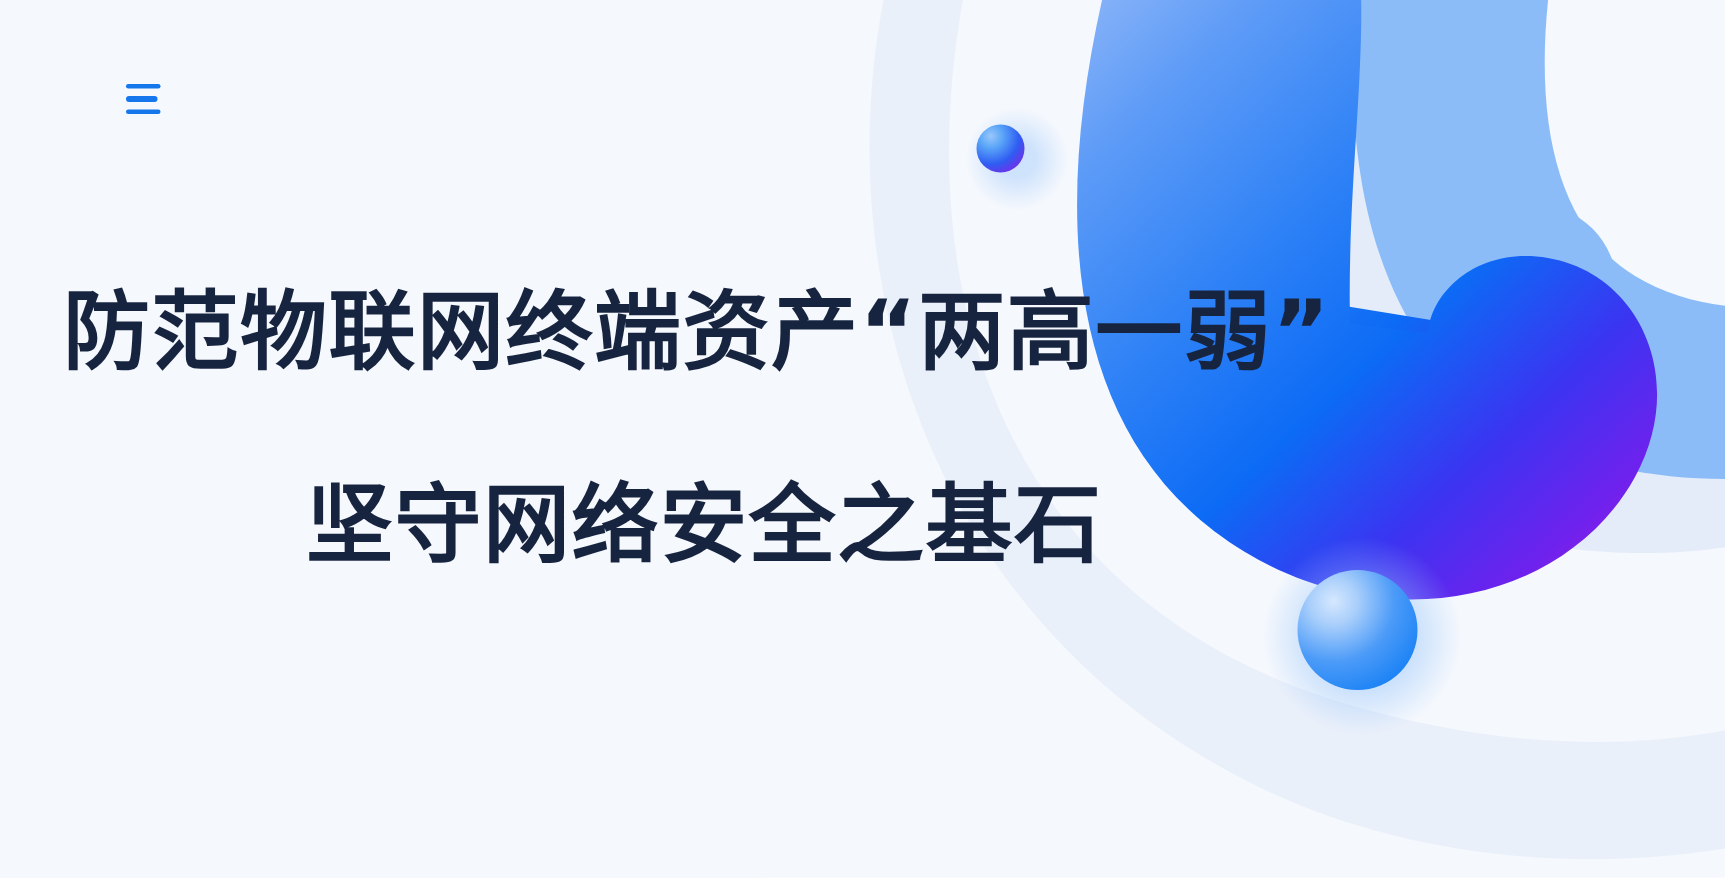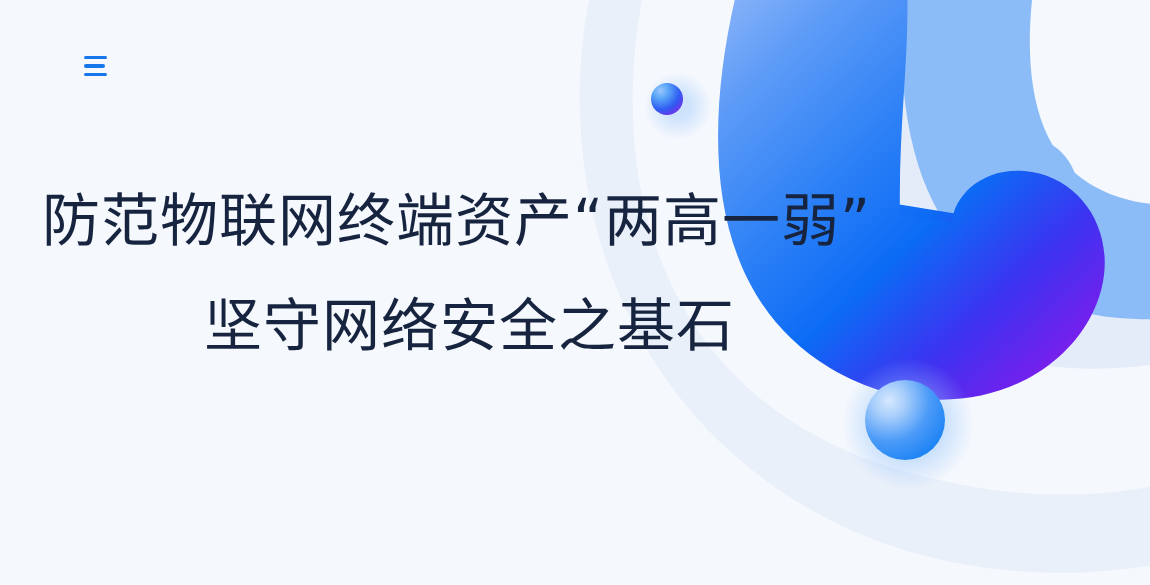--- a/index.html
+++ b/index.html
@@ -61,33 +61,33 @@
   
   .title-block {
     position: absolute;
     left: 0;
     top: 186px;
     width: 880px;
     z-index: 15;
   }
   .title-line {
     color: #17243f;
-    font-weight: 400;
+    font-weight: 700;
     font-size: 58px;
     line-height: 1.22;
     letter-spacing: 1px;
     white-space: nowrap;
     font-family: "DejaVu Sans", "Liberation Sans", sans-serif;
   }
   .title-line-1 {
     padding-left: 42px;
   }
   .title-line-2 {
     padding-left: 204px;
-    margin-top: 34px;
+    margin-top: 58px;
   }
 </style>
 </head>
 <body>
 
 <div class="slide">
 
   <svg class="art-layer" viewBox="0 0 1150 585" width="1150" height="585" xmlns="http://www.w3.org/2000/svg">
     <defs>
       <linearGradient id="ribbonGrad" x1="0.08" y1="0" x2="0.92" y2="1">

